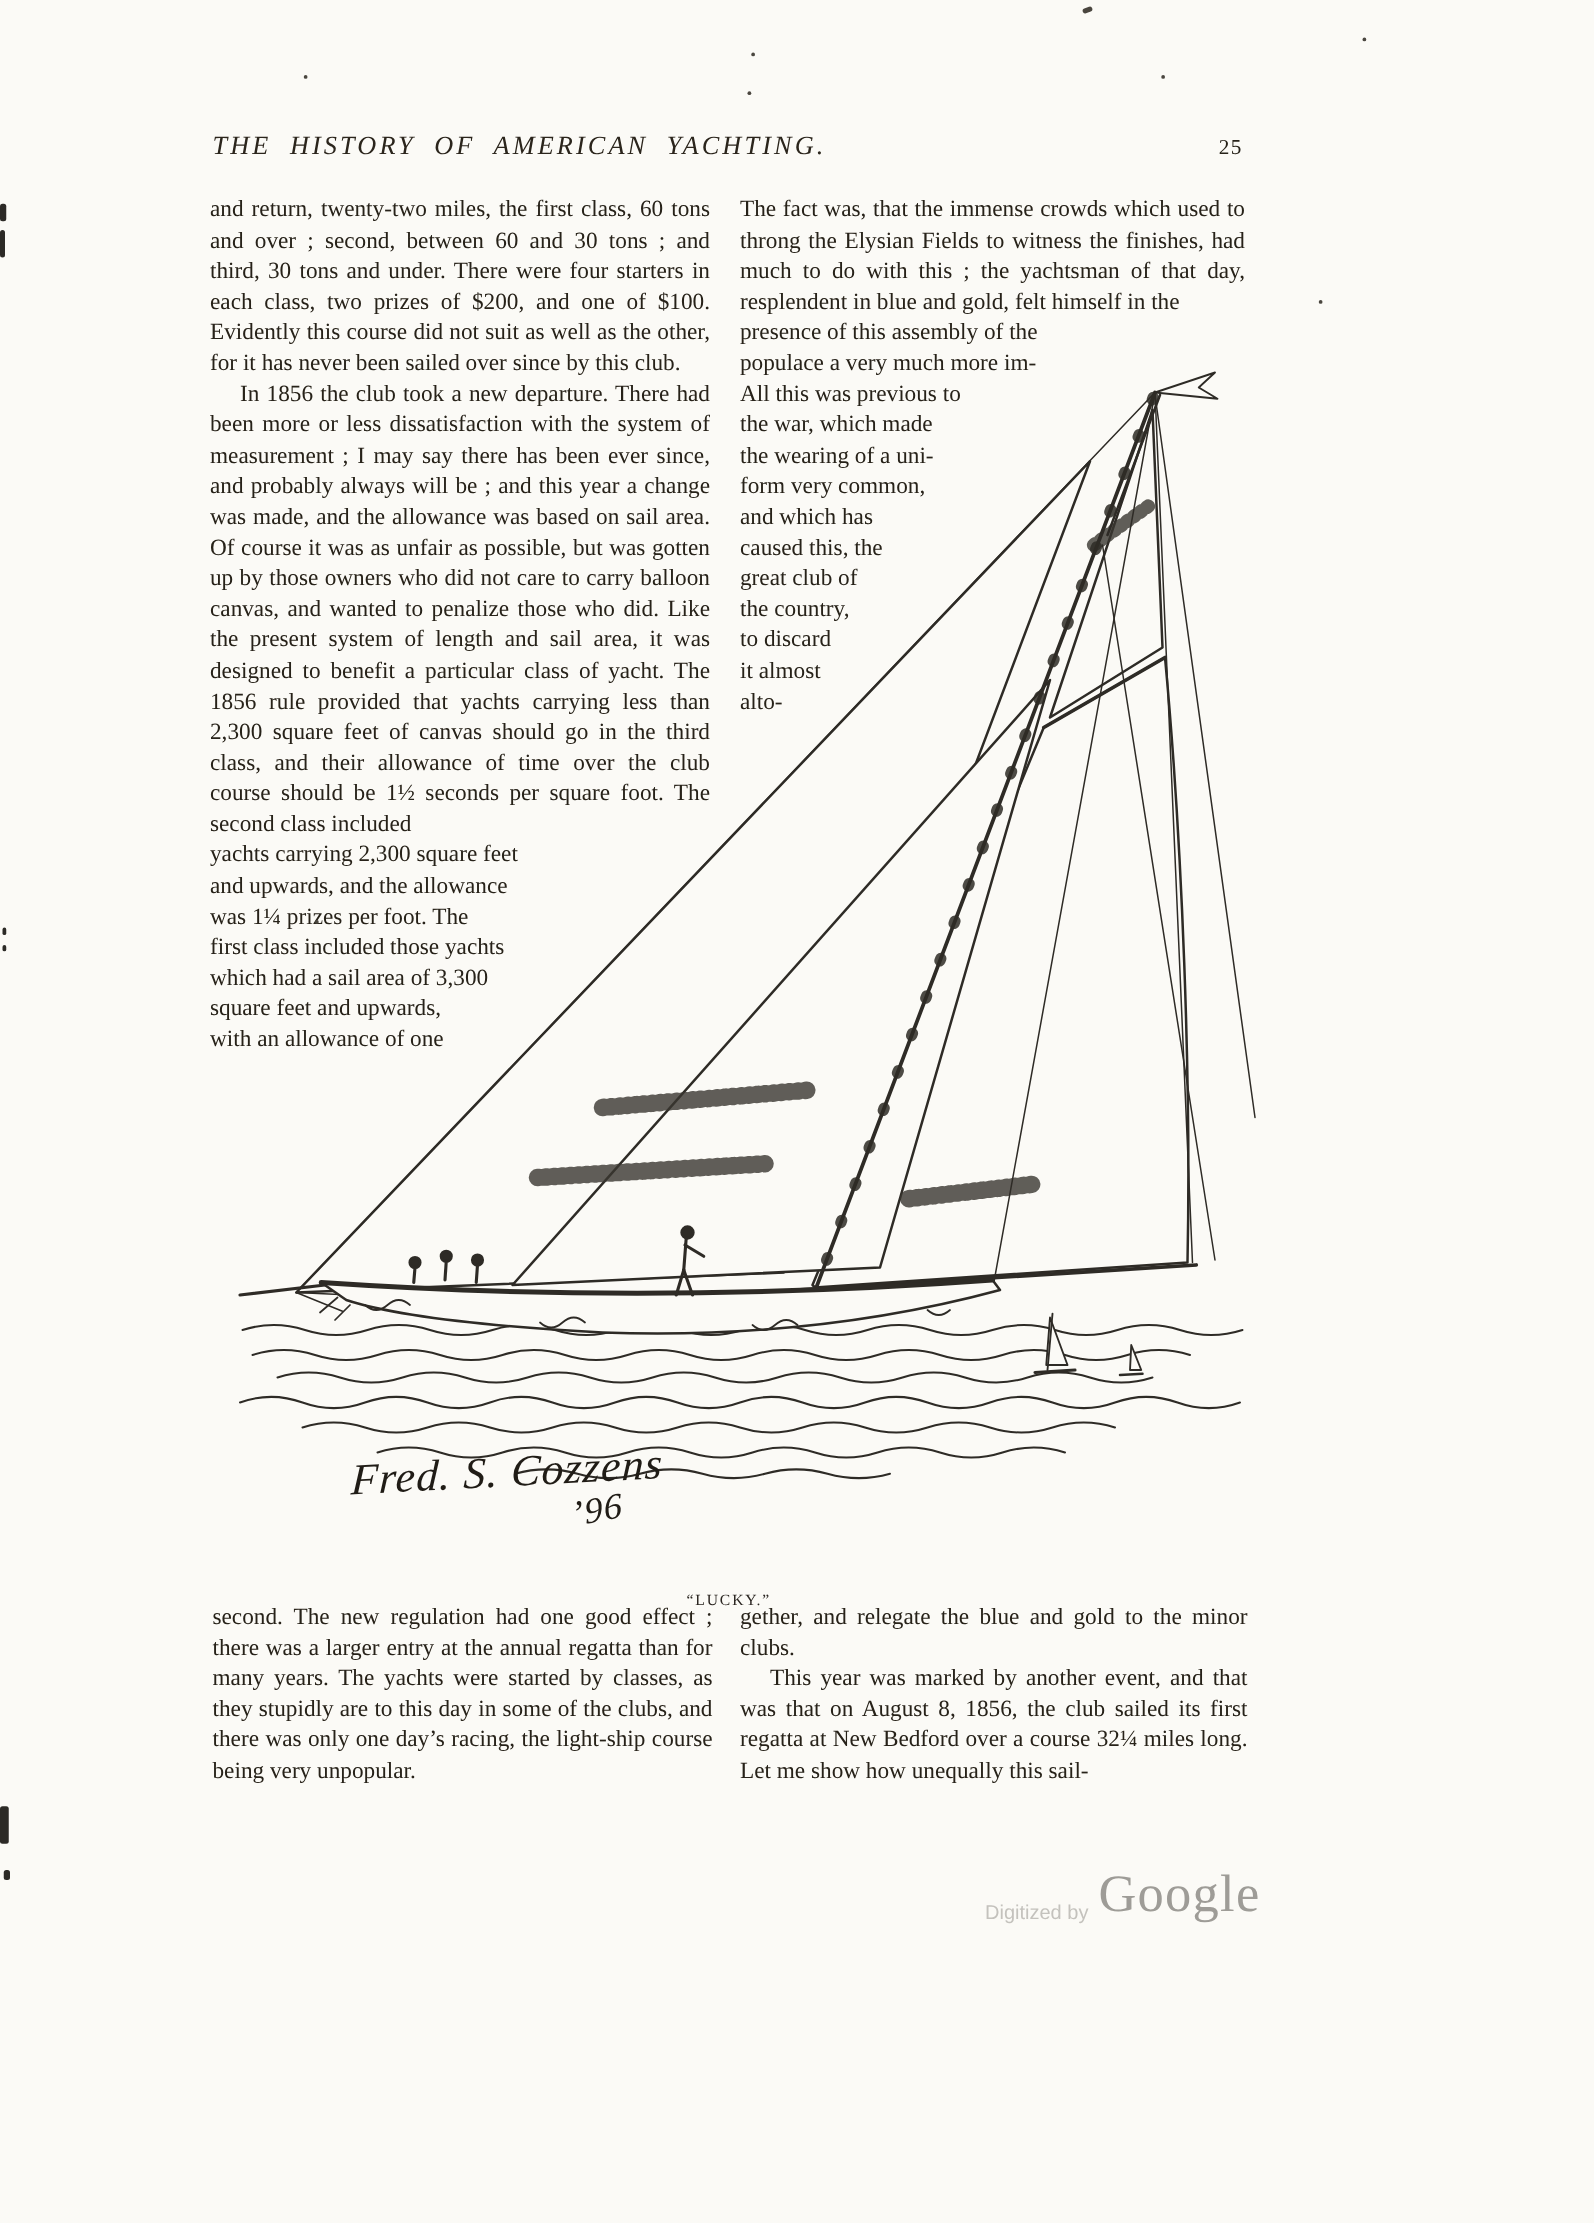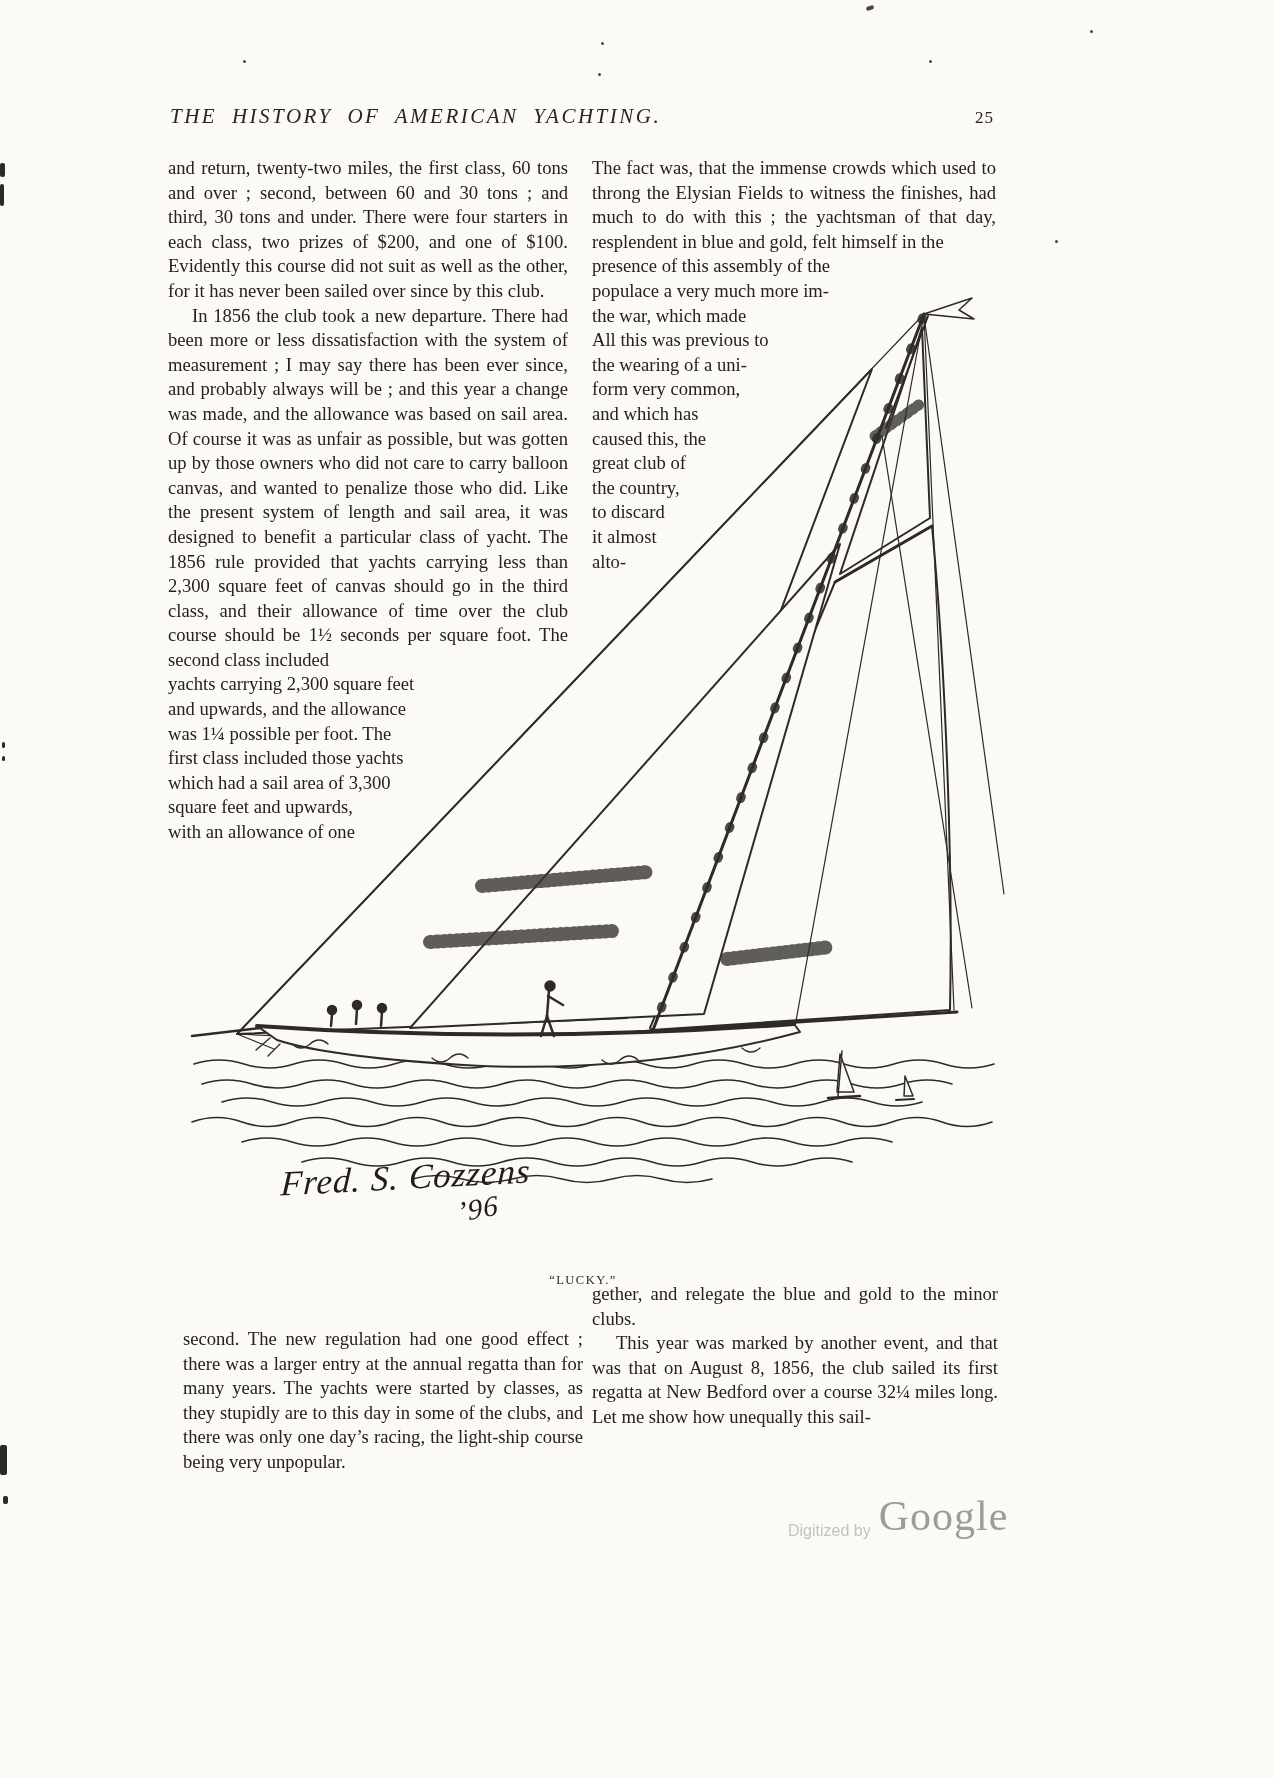--- a/index.html
+++ b/index.html
@@ -21,21 +21,21 @@
   .page-number{
     position:absolute;right:6px;top:4px;
     font-size:17px;letter-spacing:1px;
   }
   
   .col{position:absolute;font-size:18.6px;line-height:24.6px;text-align:justify;}
   .col p{margin:0;}
   .col p.indent{text-indent:24px;}
   .top-left{left:168px;top:156px;width:400px;}
   .top-right{left:592px;top:156px;width:404px;}
-  .bottom-left{left:183px;top:1282px;width:400px;margin-top:45px;}
+  .bottom-left{left:170px;top:1282px;width:400px;}
   .bottom-right{left:592px;top:1282px;width:406px;}
   .narrow-lines div{text-align:left;white-space:nowrap;}
   
   .illustration{position:absolute;left:182px;top:286px;width:830px;height:952px;}
   .signature{
     position:absolute;left:98px;top:872px;
     font-style:italic;font-size:35px;letter-spacing:1px;color:#201c16;
     transform:rotate(-3deg) skewX(-6deg);
   }
   .sig-year{
@@ -66,35 +66,35 @@
     <span class="running-title">THE HISTORY OF AMERICAN YACHTING.</span>
     <span class="page-number">25</span>
   </div>
 
   <div class="col top-left">
     <p>and return, twenty-two miles, the first class, 60 tons and over ; second, between 60 and 30 tons ; and third, 30 tons and under.  There were four starters in each class, two prizes of $200, and one of $100. Evidently this course did not suit as well as the other, for it has never been sailed over since by this club.</p>
     <p class="indent">In 1856 the club took a new departure. There had been more or less dissatisfaction with the system of measurement ; I may say there has been ever since, and probably always will be ; and this year a change was made, and the allowance was based on sail area.  Of course it was as unfair as possible, but was gotten up by those owners who did not care to carry balloon canvas, and wanted to penalize those who did. Like the present system of length and sail area, it was designed to benefit a particular class of yacht.  The 1856 rule provided that yachts carrying less than 2,300 square feet of canvas should go in the third class, and their allowance of time over the club course should be 1½ seconds per square foot.  The second class included</p>
     <div class="narrow-lines">
       <div>yachts carrying 2,300 square feet</div>
       <div>and upwards, and the allowance</div>
-      <div>was 1¼ possible per foot.  The</div>
+      <div>was 1¼ prizes per foot.  The</div>
       <div>first class included those yachts</div>
       <div>which had a sail area of 3,300</div>
       <div>square feet and upwards,</div>
       <div>with an allowance of one</div>
     </div>
   </div>
 
   <div class="col top-right">
     <p>The fact was, that the immense crowds which used to throng the Elysian Fields to witness the finishes, had much to do with this ; the yachtsman of that day, resplendent in blue and gold, felt himself in the</p>
     <div class="narrow-lines">
       <div>presence of this assembly of the</div>
       <div>populace a very much more im-</div>
+      <div>All this was previous to</div>
       <div>the war, which made</div>
-      <div>All this was previous to</div>
       <div>the wearing of a uni-</div>
       <div>form very common,</div>
       <div>and which has</div>
       <div>caused this, the</div>
       <div>great club of</div>
       <div>the country,</div>
       <div>to discard</div>
       <div>it almost</div>
       <div>alto-</div>
     </div>

